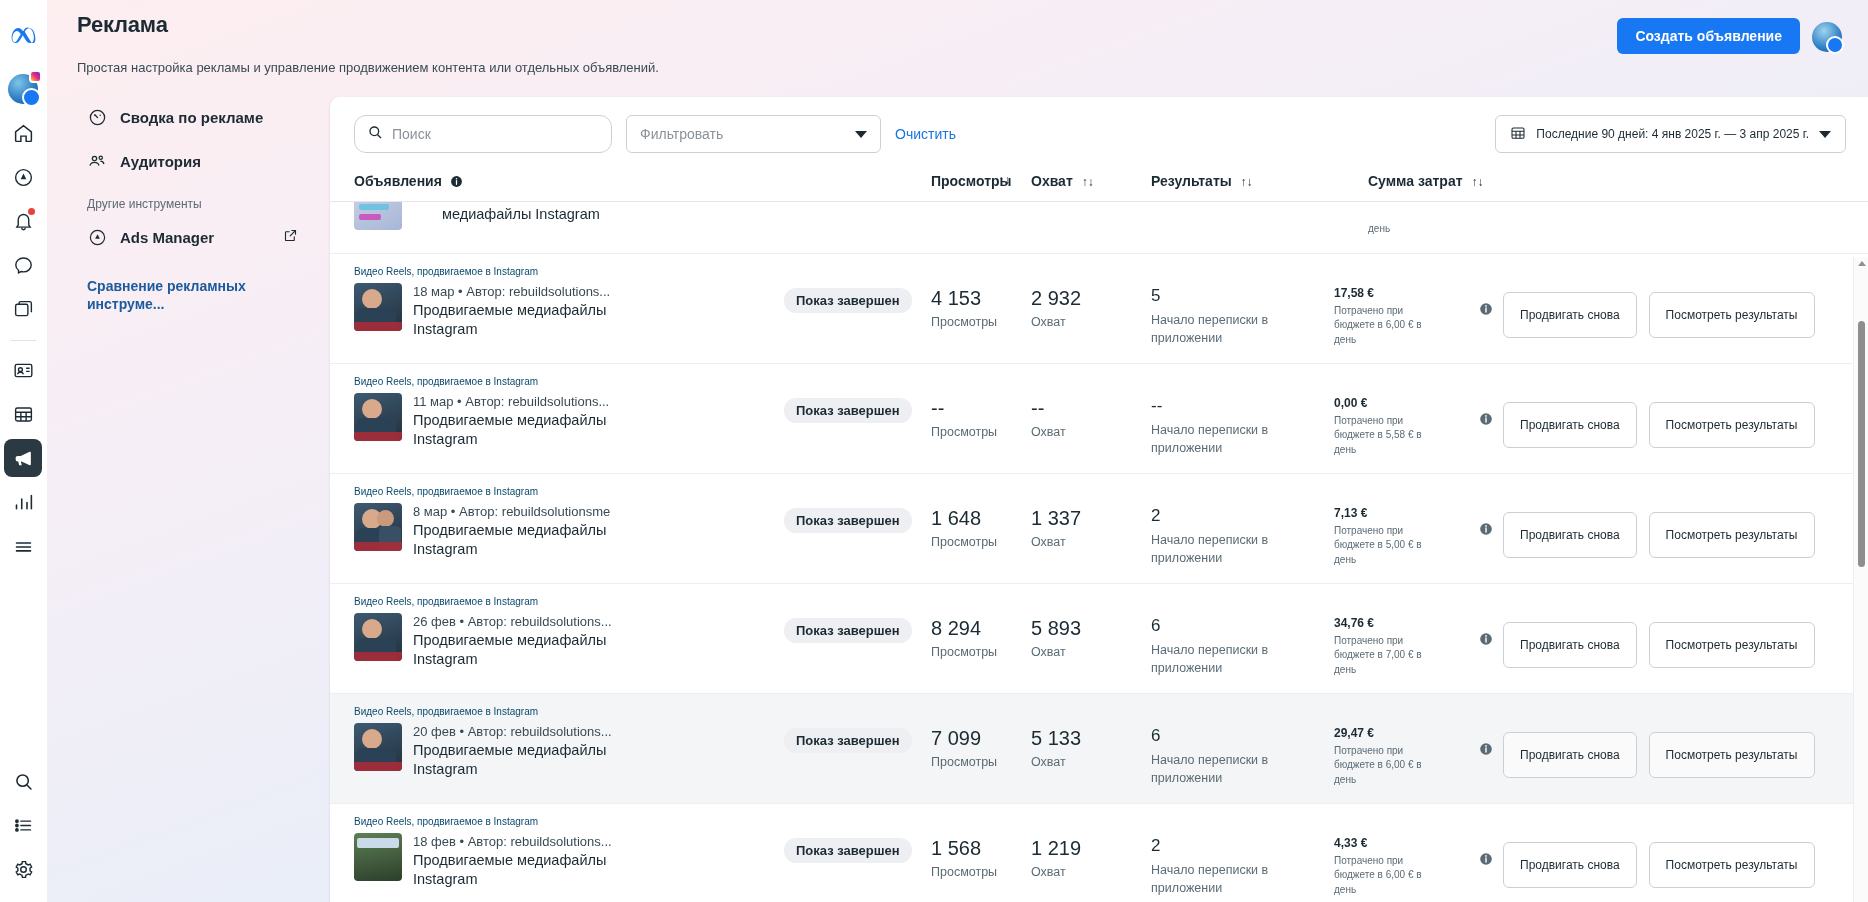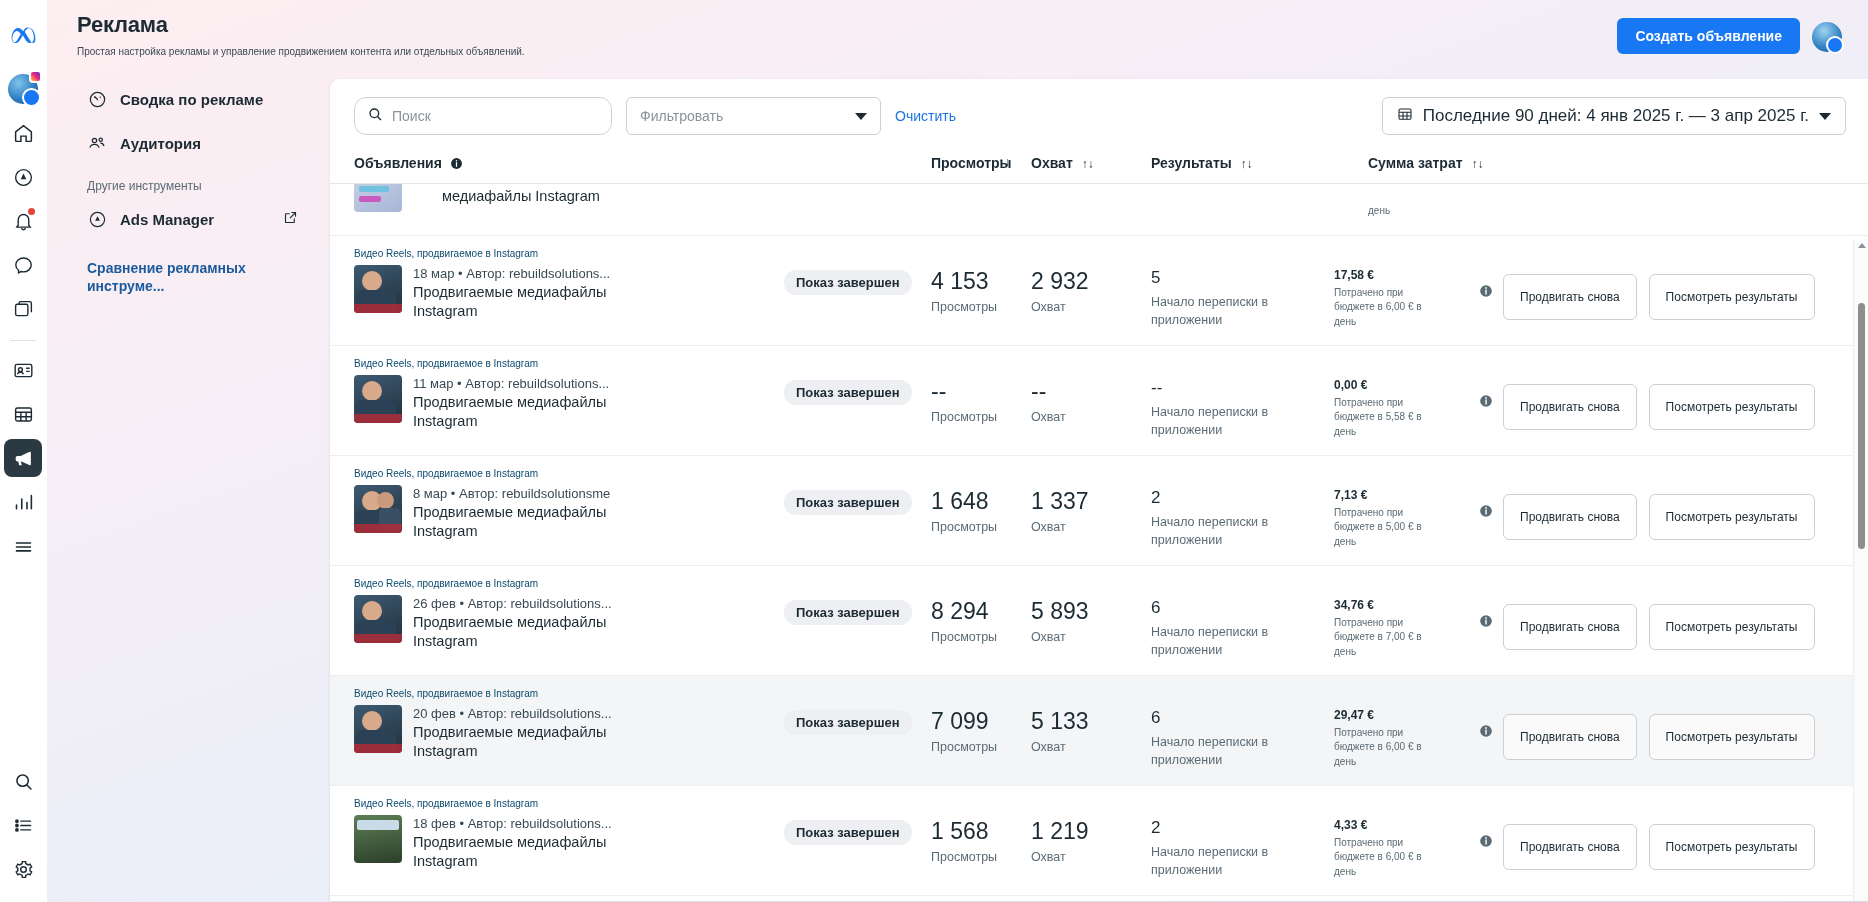--- a/index.html
+++ b/index.html
@@ -53,21 +53,21 @@
   
   .page {
     flex: 1; height: 902px; position: relative;
     background: linear-gradient(160deg, #fdeef0 0%, #f6eef6 30%, #e9eef8 65%, #dfeaf6 100%);
     overflow: hidden;
   }
 
   
   .hdr { padding: 12px 24px 0 30px; display: flex; justify-content: space-between; }
   .hdr-title { font-size: 22px; font-weight: 700; color: #1c2b33; letter-spacing: -.2px; }
-  .hdr-sub { font-size: 10px; color: #3a4a54; margin-top: 8px; }
+  .hdr-sub { font-size: 13px; color: #3a4a54; margin-top: 22px; }
   .hdr-right { display: flex; align-items: flex-start; gap: 12px; padding-top: 6px; }
   .btn-primary {
     background: #1877f2; color: #fff; border: none; border-radius: 6px;
     font-size: 14px; font-weight: 700; padding: 10px 18px; cursor: pointer;
     font-family: inherit; white-space: nowrap;
   }
   .hdr-avatar {
     width: 30px; height: 30px; border-radius: 50%; position: relative;
     background: radial-gradient(circle at 40% 30%, #9ed3ef, #2f80c4 60%, #1b5b94);
     margin-top: 4px; margin-right: 2px;
@@ -117,21 +117,21 @@
     width: 255px; height: 38px; border: 1px solid #ccd0d5; border-radius: 6px;
     display: flex; align-items: center; justify-content: space-between;
     padding: 0 13px; font-size: 14px; color: #8a9299; cursor: pointer; background:#fff;
   }
   .caret { width:0; height:0; border-left:6px solid transparent; border-right:6px solid transparent; border-top:7px solid #1c2b33; }
   .clear-link { font-size: 14px; color: #1b74e4; cursor: pointer; }
   .toolbar-spacer { flex: 1; }
   .date-box {
     height: 38px; border: 1px solid #ccd0d5; border-radius: 6px; background: #fff;
     display: flex; align-items: center; gap: 10px; padding: 0 14px;
-    font-size: 17px; color: #1c2b33; cursor: pointer; white-space: nowrap;
+    font-size: 12px; color: #1c2b33; cursor: pointer; white-space: nowrap;
   }
   .date-box .caret { border-top-color:#1c2b33; }
 
   
   .thead {
     display: flex; align-items: flex-start; padding: 6px 24px 10px 24px;
     border-bottom: 1px solid #e4e6eb; font-size: 14px; font-weight: 700; color: #1c2b33;
   }
   .sortarrows { font-size: 12px; font-weight: 400; color: #1c2b33; margin-left: 5px; }
   .c-ad     { width: 430px; display:flex; align-items:center; gap:8px; }
@@ -171,21 +171,21 @@
   .ad-text { padding-top: 1px; }
   .ad-meta { font-size: 13px; color: #3a4a54; white-space: nowrap; overflow: hidden; text-overflow: ellipsis; max-width: 265px; }
   .ad-name { font-size: 14.5px; color: #1c2b33; line-height: 1.32; margin-top: 2px; max-width: 210px; }
 
   .status-cell { width: 147px; padding-top: 22px; }
   .status-pill {
     display: inline-block; background: #edeff2; border-radius: 12px;
     padding: 5px 12px; font-size: 13px; font-weight: 700; color: #1c2b33;
   }
   .metric-cell { padding-top: 20px; }
-  .metric-val { font-size: 23px; color: #1c2b33; line-height: 1.2; }
+  .metric-val { font-size: 20px; color: #1c2b33; line-height: 1.2; }
   .metric-lbl { font-size: 12.5px; color: #5b6b75; margin-top: 5px; }
   .res-cell { width: 183px; padding-top: 20px; }
   .res-val { font-size: 17px; color: #1c2b33; }
   .res-lbl { font-size: 12.5px; color: #5b6b75; margin-top: 5px; line-height: 1.45; max-width: 122px; }
   .spend-cell { width: 135px; padding-top: 20px; }
   .spend-val { font-size: 12px; font-weight: 700; color: #1c2b33; }
   .spend-lbl { font-size: 10px; color: #5b6b75; margin-top: 4px; line-height: 1.45; max-width: 105px; }
   .info-cell { width: 34px; padding-top: 36px; display:flex; justify-content:center; }
   .actions { flex: 1; display: flex; align-items: center; gap: 12px; padding-top: 26px; justify-content: flex-start; }
   .btn-sec {

